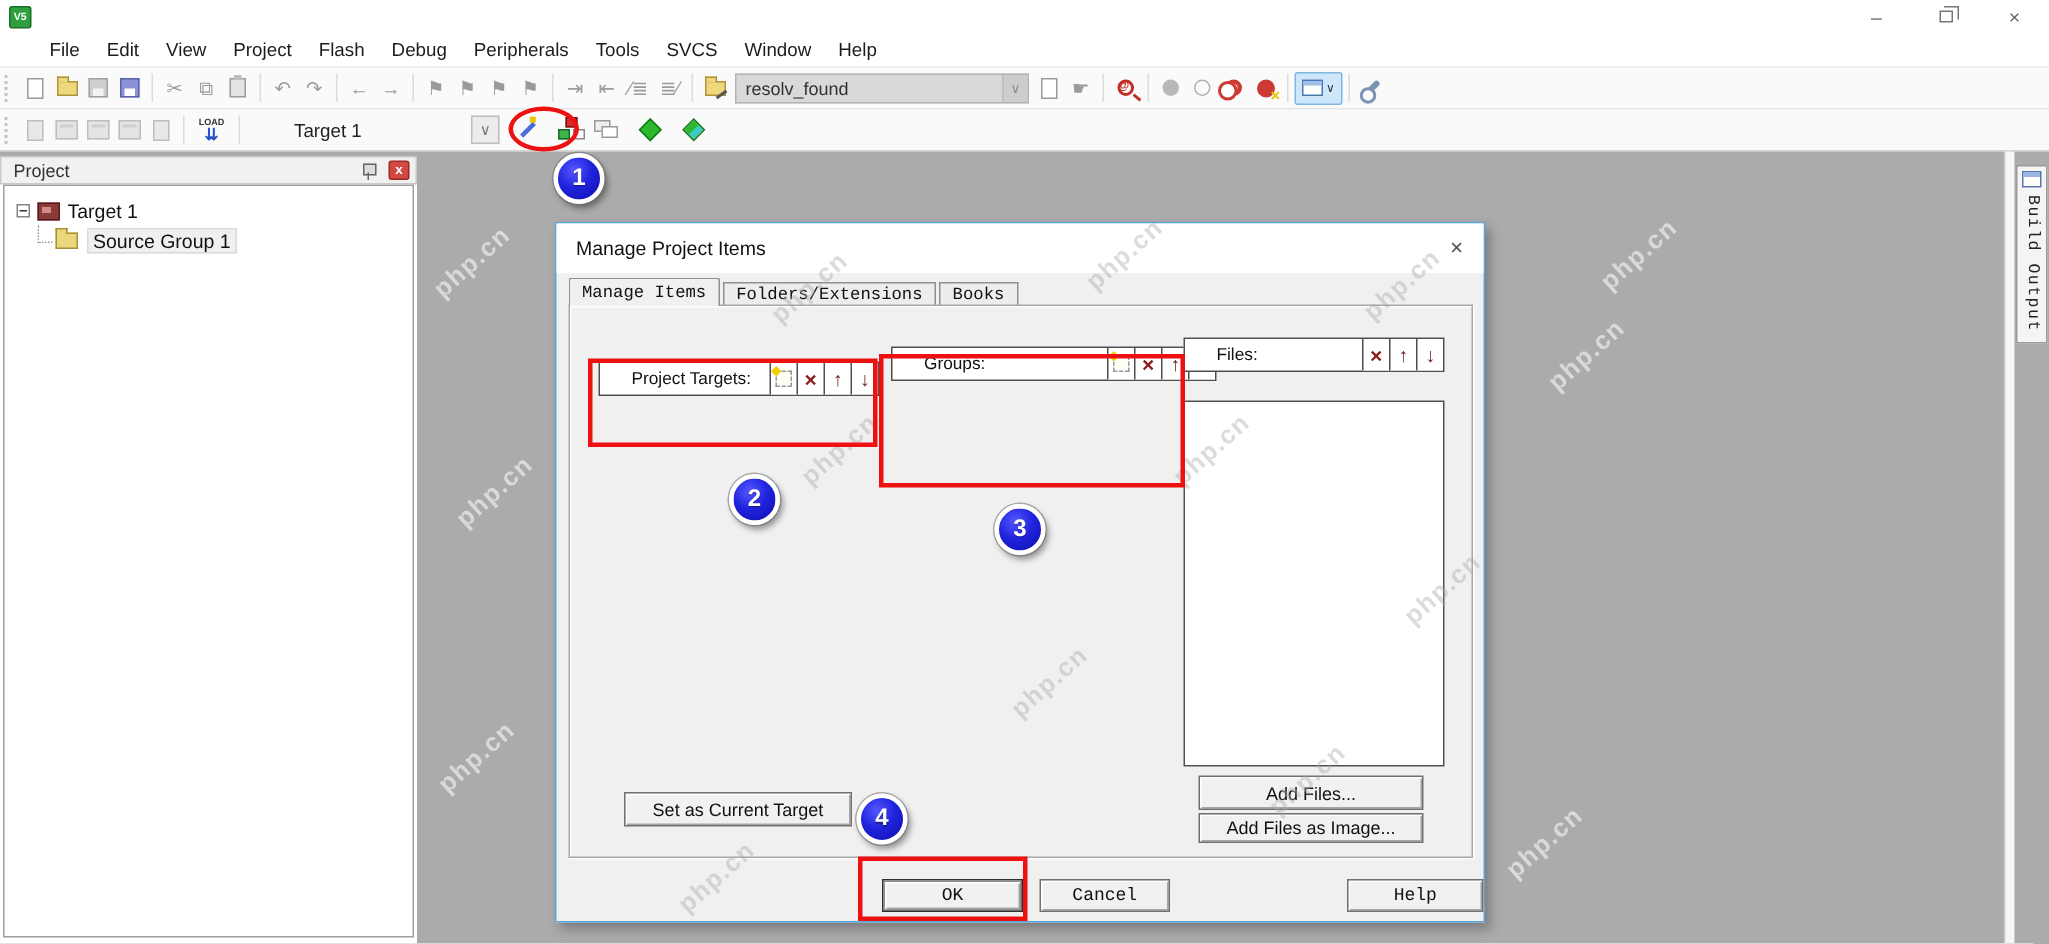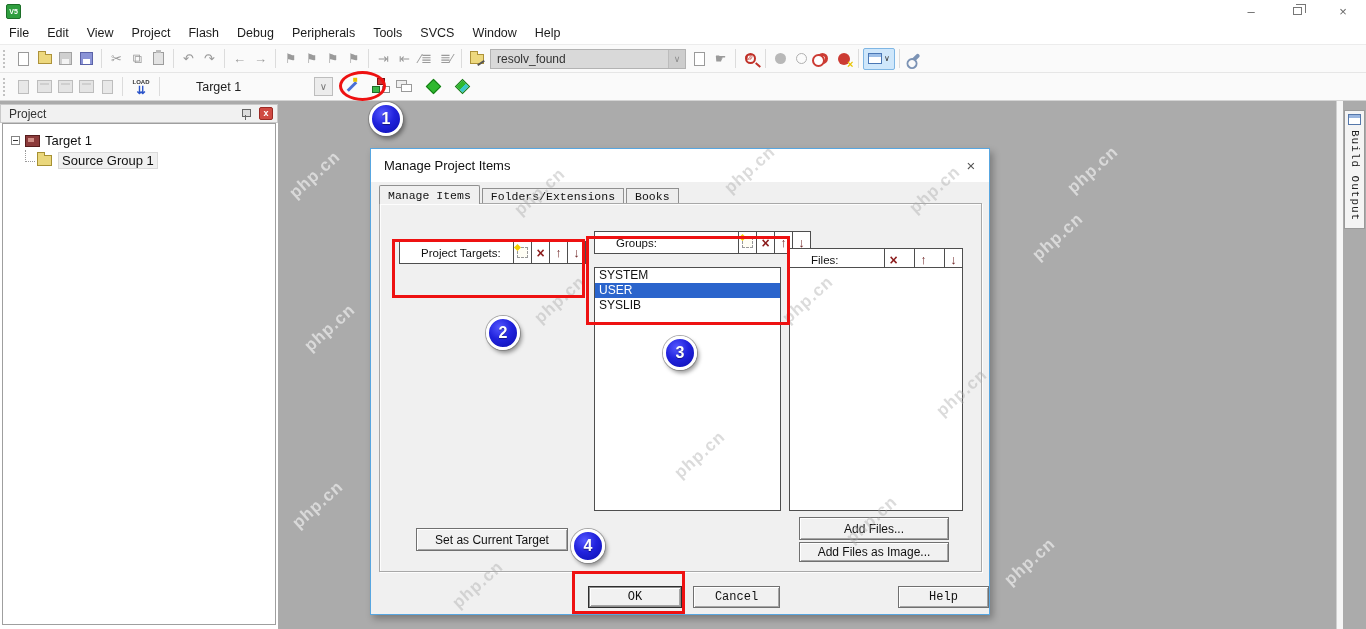--- a/index.html
+++ b/index.html
@@ -10,21 +10,21 @@
   
   #titlebar { position:absolute; left:0; top:0; width:1366px; height:22px; background:#fff; display:flex; align-items:center; }
   .app-icon { width:15px; height:15px; margin-left:6px; background:#2f9e3f; border:1px solid #1c6e28; border-radius:2px; color:#fff; font-size:7px; font-weight:bold; display:flex; align-items:center; justify-content:center; flex:0 0 auto; }
   .title-text { margin-left:7px; font-size:12px; color:#3f3f3f; white-space:nowrap; overflow:hidden; max-width:1150px; }
   .win-controls { position:absolute; right:0; top:0; height:22px; display:flex; }
   .win-btn { width:46px; height:22px; display:flex; align-items:center; justify-content:center; color:#666; font-size:13px; }
   .restore-glyph { width:9px; height:8px; border:1px solid #777; position:relative; background:#fff; }
   .restore-glyph::before { content:""; position:absolute; left:2px; top:-4px; width:9px; height:8px; border:1px solid #777; border-left:none; border-bottom:none; }
 
   
-  #menubar { position:absolute; left:0; top:22px; width:1366px; height:22px; background:#fff; display:flex; align-items:center; padding-left:0; }
+  #menubar { position:absolute; left:0; top:22px; width:1366px; height:22px; background:#fff; display:flex; align-items:center; padding-left:24px; }
   .menu-item { padding:0 9px; font-size:12.5px; color:#1c1c1c; height:22px; line-height:22px; }
 
   
   .toolbar { position:absolute; left:0; width:1366px; background:#fafafa; display:flex; align-items:center; }
   #toolbar1 { top:44px; height:28px; border-top:1px solid #ececec; }
   #toolbar2 { top:72px; height:29px; border-top:1px solid #e6e6e6; border-bottom:1px solid #d4d4d4; }
   .grip { width:5px; height:18px; border-left:2px dotted #c2c2c2; margin:0 5px 0 3px; }
   .tsep { width:1px; height:19px; background:#dcdcdc; margin:0 4px; flex:0 0 auto; }
   .ti { width:21px; height:21px; display:flex; align-items:center; justify-content:center; font-size:13px; color:#9a9a9a; flex:0 0 auto; position:relative; }
   .ic-page { width:11px; height:14px; background:#fff; border:1px solid #9a9a9a; }
@@ -367,27 +367,22 @@
       <span class="mini-btn">
           <span class="mini-x">×</span>
         </span>
       <span class="mini-btn">
           <span class="mini-arrow">↑</span>
         </span>
       <span class="mini-btn">
           <span class="mini-arrow">↓</span>
         </span>
     </div>
-    <div class="listbox" style="left:223px; top:118px; width:187px; height:244px;">
-      <div class="li">SYSTEM</div>
-      <div class="li sel">USER</div>
-      <div class="li">SYSLIB</div>
-    </div>
-
-    <div class="hdr" style="left:418px; top:99px; width:174px;gap:12px;">
+
+    <div class="hdr" style="left:418px; top:76px; width:174px;">
       <span class="hdr-label">Files:</span>
       <span class="mini-btn">
           <span class="mini-x">×</span>
         </span>
       <span class="mini-btn">
           <span class="mini-arrow">↑</span>
         </span>
       <span class="mini-btn">
           <span class="mini-arrow">↓</span>
         </span>

